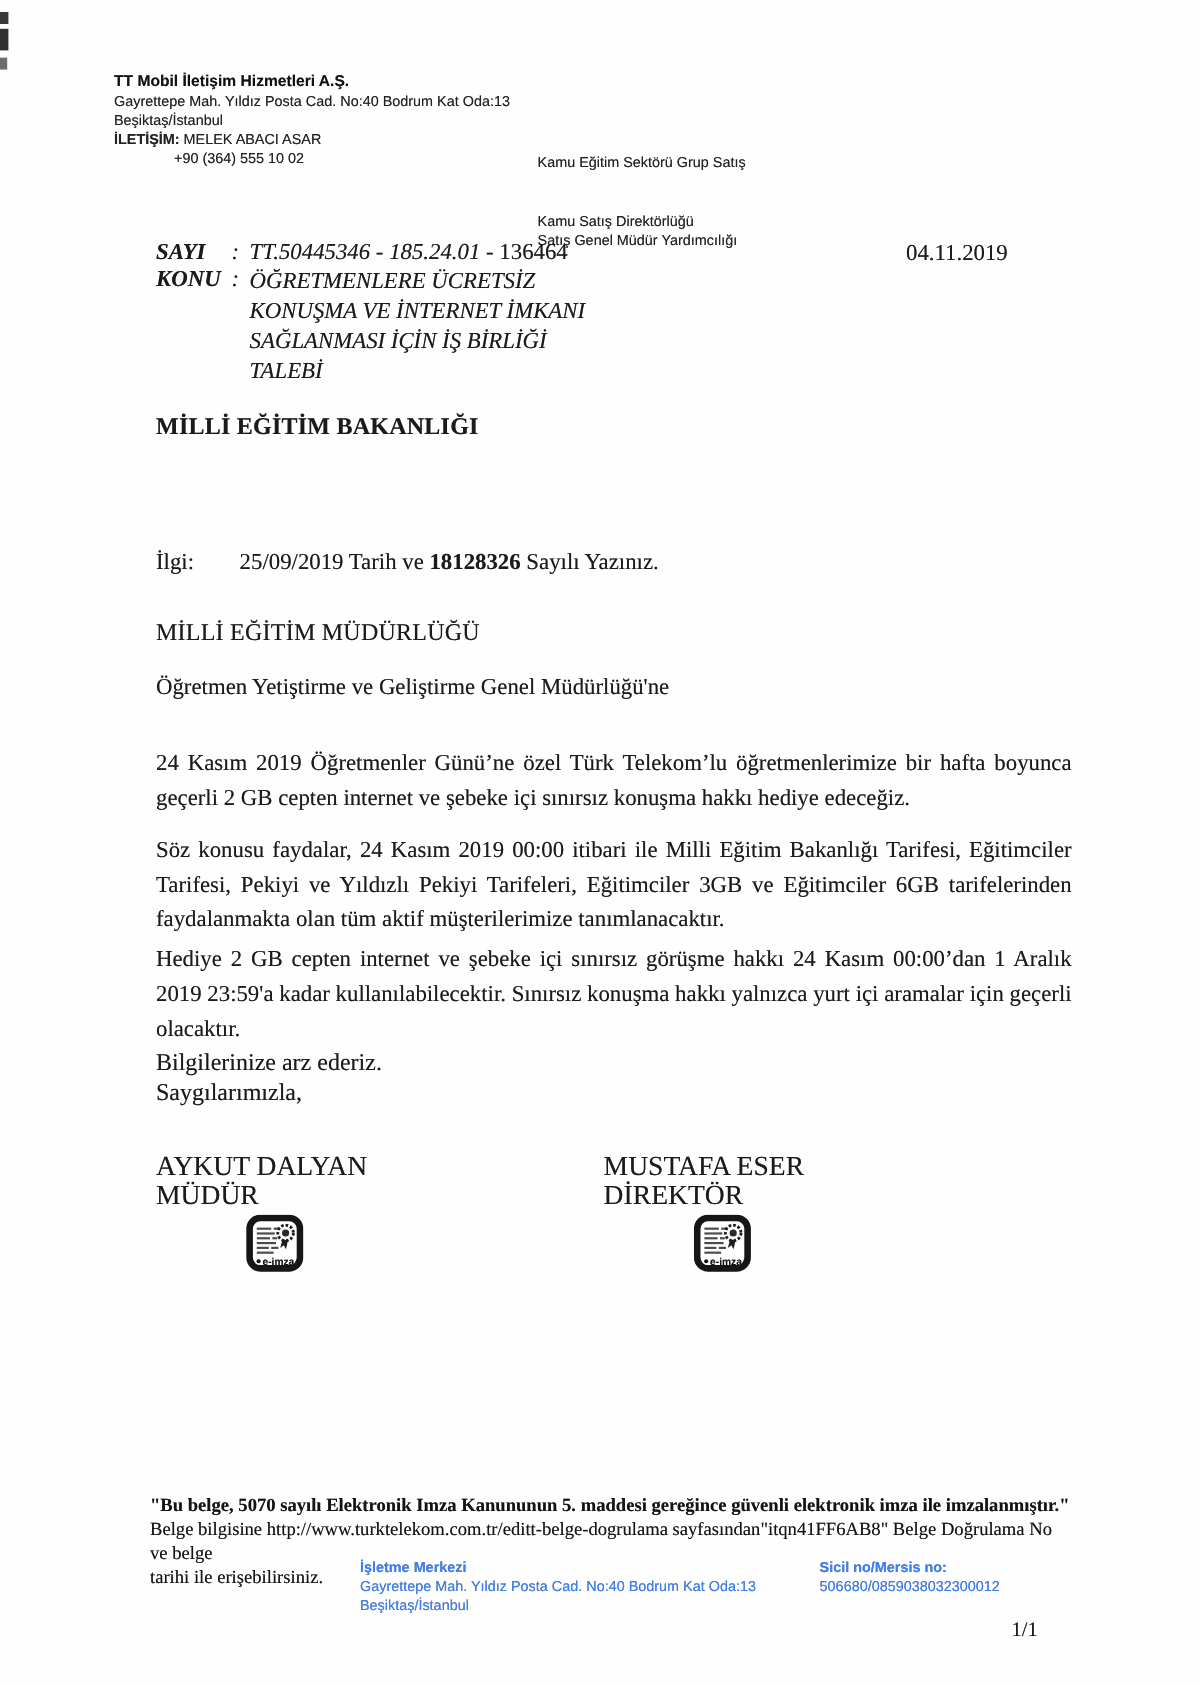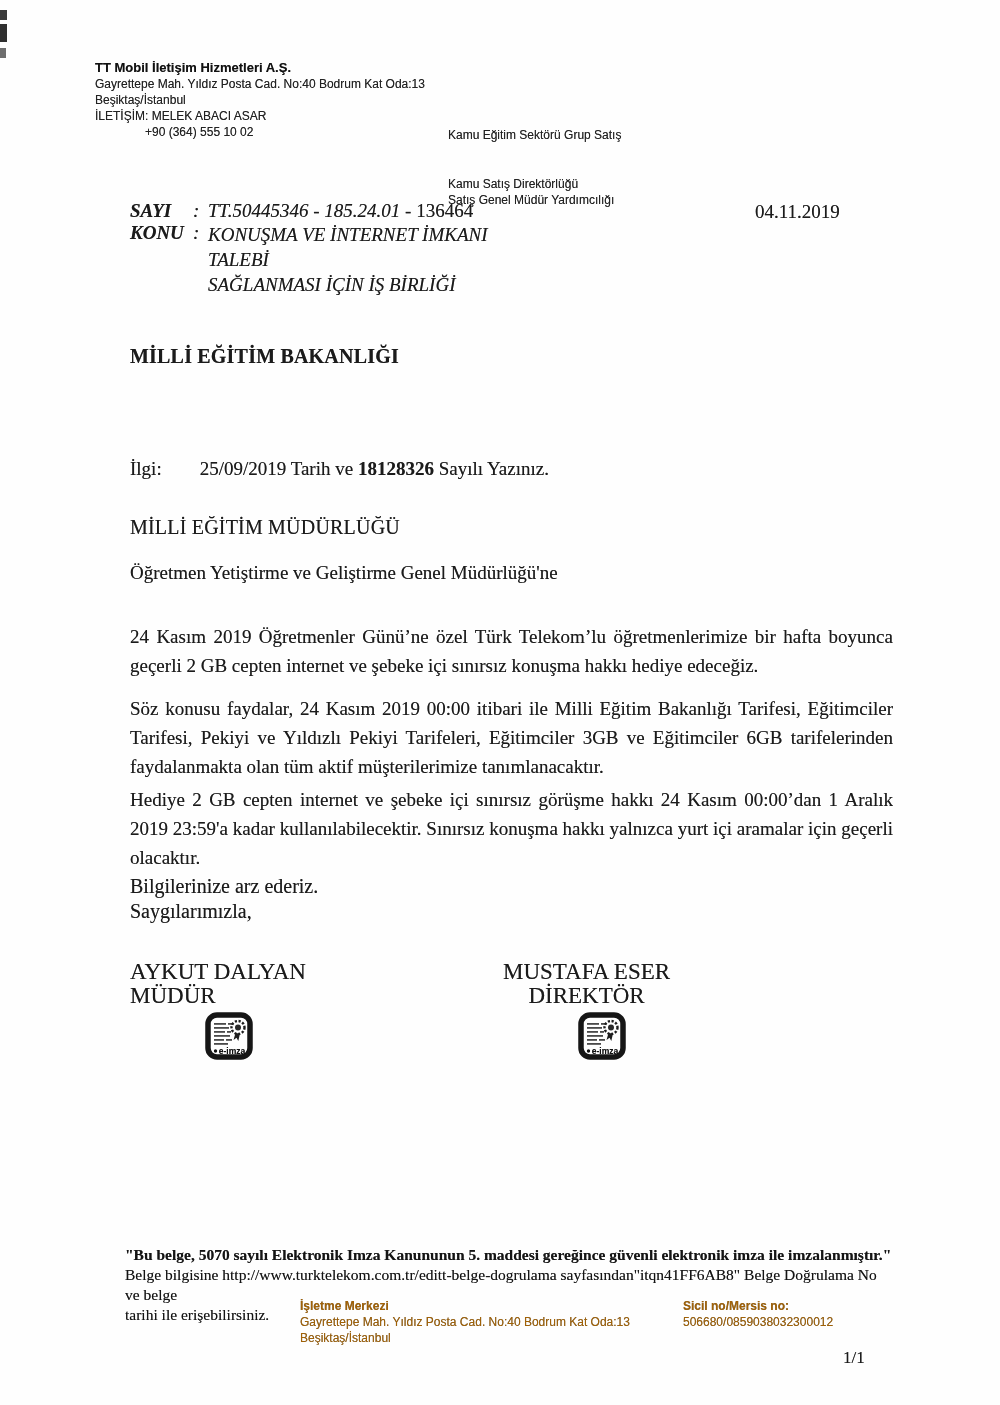--- a/index.html
+++ b/index.html
@@ -7,35 +7,35 @@
     position:relative;width:1000px;height:1405px;background:#fefefe;
     font-family:"Liberation Serif","DejaVu Serif",serif;color:#1b1b1b;
     overflow:hidden;
   }
   .abs{position:absolute;}
   
   .scan-mark{position:absolute;left:0;background:#3a3a3a;}
   
   .lh{font-family:"Liberation Sans","DejaVu Sans",sans-serif;font-size:12px;line-height:16px;color:#222;}
   .lh-company{font-weight:bold;font-size:13px;color:#111;}
-  .lh-bold{font-weight:normal;}
+  .lh-bold{font-weight:bold;}
   
   .ref{font-size:19px;font-style:italic;}
   .ref-row{display:flex;}
   .ref-label{font-weight:bold;width:63px;flex:0 0 63px;}
   .ref-colon{width:15px;flex:0 0 15px;}
   .plain{font-style:normal;}
   .konu-line{line-height:25px;}
   .heading-bold{font-size:20px;font-weight:bold;letter-spacing:.2px;}
   .heading{font-size:20px;letter-spacing:.2px;}
   .body-text{font-size:19px;line-height:29px;text-align:justify;width:763px;}
   .sig-name{font-size:23px;line-height:24px;}
   .footer-legal{font-size:15.5px;line-height:20px;color:#141414;}
   .footer-legal .b{font-weight:bold;}
-  .f-sans{font-family:"Liberation Sans","DejaVu Sans",sans-serif;font-size:12px;line-height:16px;color:#a16207;}
+  .f-sans{font-family:"Liberation Sans","DejaVu Sans",sans-serif;font-size:12px;line-height:16px;color:#3b82f6;}
   .pagenum{font-size:17px;}
   .soft{text-shadow:0 0 .5px rgba(20,20,20,.55);}
 </style>
 </head>
 <body>
 
 <div class="page soft">
 
   <div class="scan-mark" style="top:10px;width:7px;height:10px;"></div>
   <div class="scan-mark" style="top:24px;width:7px;height:18px;background:#2f2f2f;"></div>
@@ -63,23 +63,24 @@
   <div class="abs ref" style="left:130px;top:200px;width:480px;">
     <div class="ref-row">
       <span class="ref-label">SAYI</span>
       <span class="ref-colon">:</span>
       <span><span>TT.50445346 - 185.24.01 - </span><span class="plain">136464</span></span>
     </div>
     <div class="ref-row">
       <span class="ref-label">KONU</span>
       <span class="ref-colon">:</span>
       <span>
+        <div class="konu-line">ÖĞRETMENLERE ÜCRETSİZ</div>
         <div class="konu-line">KONUŞMA VE İNTERNET İMKANI</div>
+        <div class="konu-line">SAĞLANMASI İÇİN İŞ BİRLİĞİ</div>
         <div class="konu-line">TALEBİ</div>
-        <div class="konu-line">SAĞLANMASI İÇİN İŞ BİRLİĞİ</div>
       </span>
     </div>
   </div>
 
   <div class="abs heading-bold" style="left:130px;top:345px;">MİLLİ EĞİTİM BAKANLIĞI</div>
 
   <div class="abs" style="left:130px;top:458px;font-size:19px;">
     <span>İlgi:</span><span style="display:inline-block;width:38px;"></span><span>25/09/2019 Tarih ve </span><span style="font-weight:bold;">18128326</span><span> Sayılı Yazınız.</span>
   </div>
 
@@ -114,21 +115,21 @@
         <rect x="9" y="31" width="14" height="1.8"></rect>
       </g>
       <circle cx="33" cy="15.5" r="6.5" fill="none" stroke="#1d1d1d" stroke-width="2.4" stroke-dasharray="2.2 1.6"></circle>
       <circle cx="33" cy="15.5" r="3" fill="#2a2a2a"></circle>
       <path d="M30.5 21 L28.5 28 L31.5 25.8 L33.3 29 L35 21.5 Z" fill="#1d1d1d"></path>
       <circle cx="10.5" cy="39" r="1.7" fill="#111"></circle>
       <text x="27" y="42" text-anchor="middle" font-family="Liberation Sans, sans-serif" font-size="8.5" font-weight="bold" fill="#111">e-imza</text>
     </svg>
   </div>
 
-  <div class="abs sig-name" style="left:503px;top:960px;text-align:center;">
+  <div class="abs sig-name" style="left:503px;top:960px;">
     <div>MUSTAFA ESER</div>
     <div>DİREKTÖR</div>
   </div>
   <div class="abs" style="left:578px;top:1012px;">
     <svg width="48" height="50" viewBox="0 0 48 50">
       <rect x="3" y="3" width="42" height="42" rx="9" fill="#ffffff" stroke="#161616" stroke-width="5.5"></rect>
       <g fill="#4a4a4a">
         <rect x="9" y="11" width="12" height="1.8"></rect>
           <rect x="23" y="11" width="5" height="1.8"></rect>
         <rect x="9" y="15" width="15" height="1.8"></rect>

